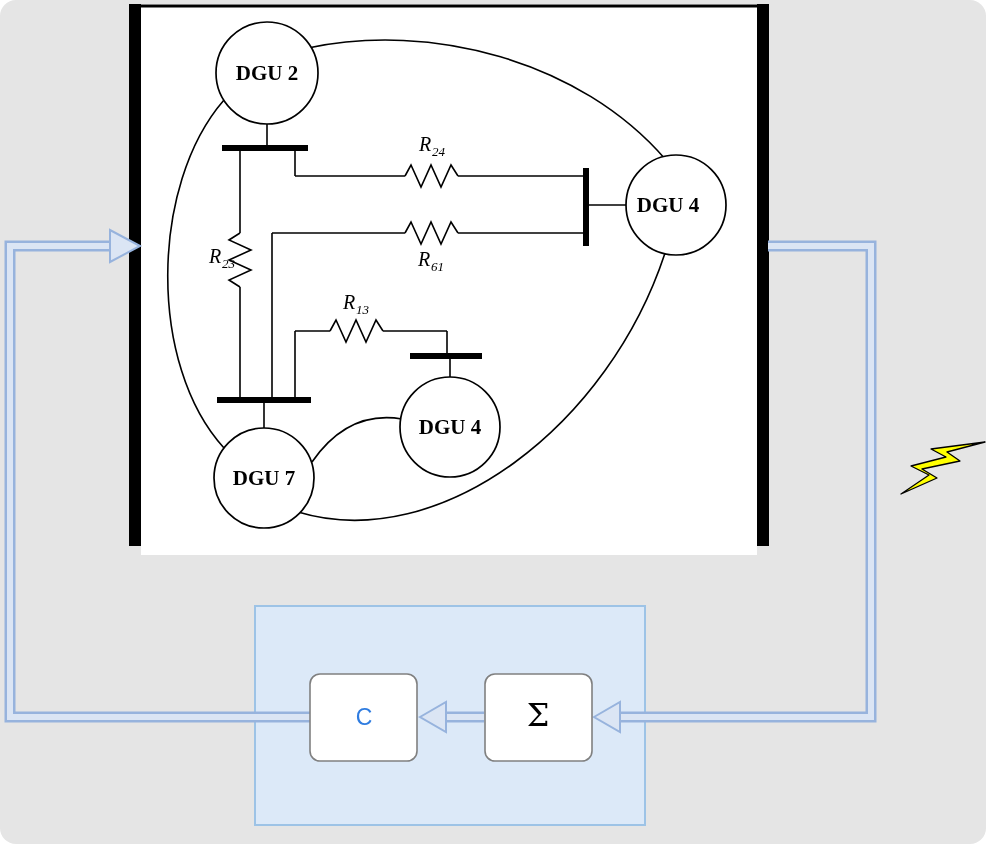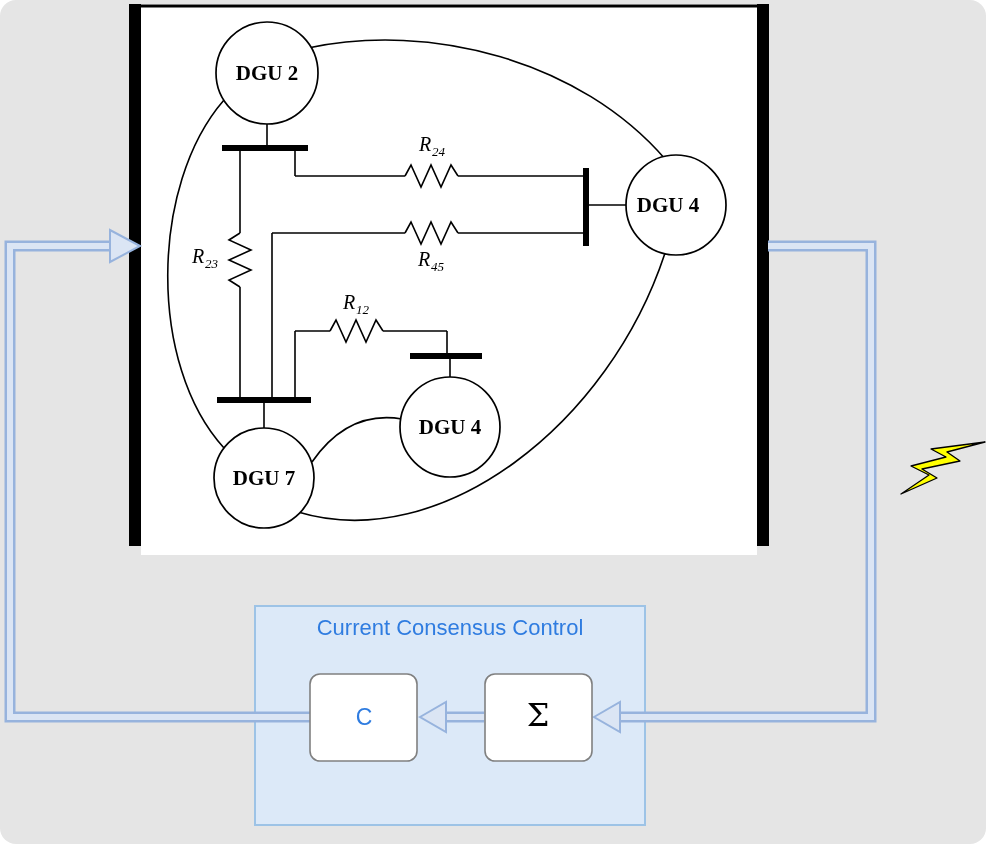--- a/index.html
+++ b/index.html
@@ -107,21 +107,20 @@
 
     <polygon class="bolt" points="985,442 947,452 960,461 922,469 937,478 901,494 929,475 911,466 946,457 931,449" fill="#ffff00"></polygon>
   </svg>
 
   <div class="label dgu-label" style="left:267px;top:73px">DGU 2</div>
   <div class="label dgu-label" style="left:668px;top:205px">DGU 4</div>
   <div class="label dgu-label" style="left:450px;top:427px">DGU 4</div>
   <div class="label dgu-label" style="left:264px;top:478px">DGU 7</div>
 
   <div class="label r-label" style="left:432px;top:146px"><span>R</span><span class="r-sub">24</span></div>
-  <div class="label r-label" style="left:205px;top:258px"><span>R</span><span class="r-sub">23</span></div>
-  <div class="label r-label" style="left:431px;top:261px"><span>R</span><span class="r-sub">45</span></div>
-  <div class="label r-label" style="left:356px;top:304px"><span>R</span><span class="r-sub">12</span></div>
+  <div class="label r-label" style="left:222px;top:258px"><span>R</span><span class="r-sub">23</span></div>
+  <div class="label r-label" style="left:431px;top:261px"><span>R</span><span class="r-sub">61</span></div>
+  <div class="label r-label" style="left:356px;top:304px"><span>R</span><span class="r-sub">13</span></div>
 
-  <div class="label box-title" style="left:450px;top:628px">Current Consensus Control</div>
   <div class="label c-label" style="left:364px;top:717px">C</div>
   <div class="label sum-label" style="left:538px;top:715px">Σ</div>
 
 </div>
 
 </body></html>

